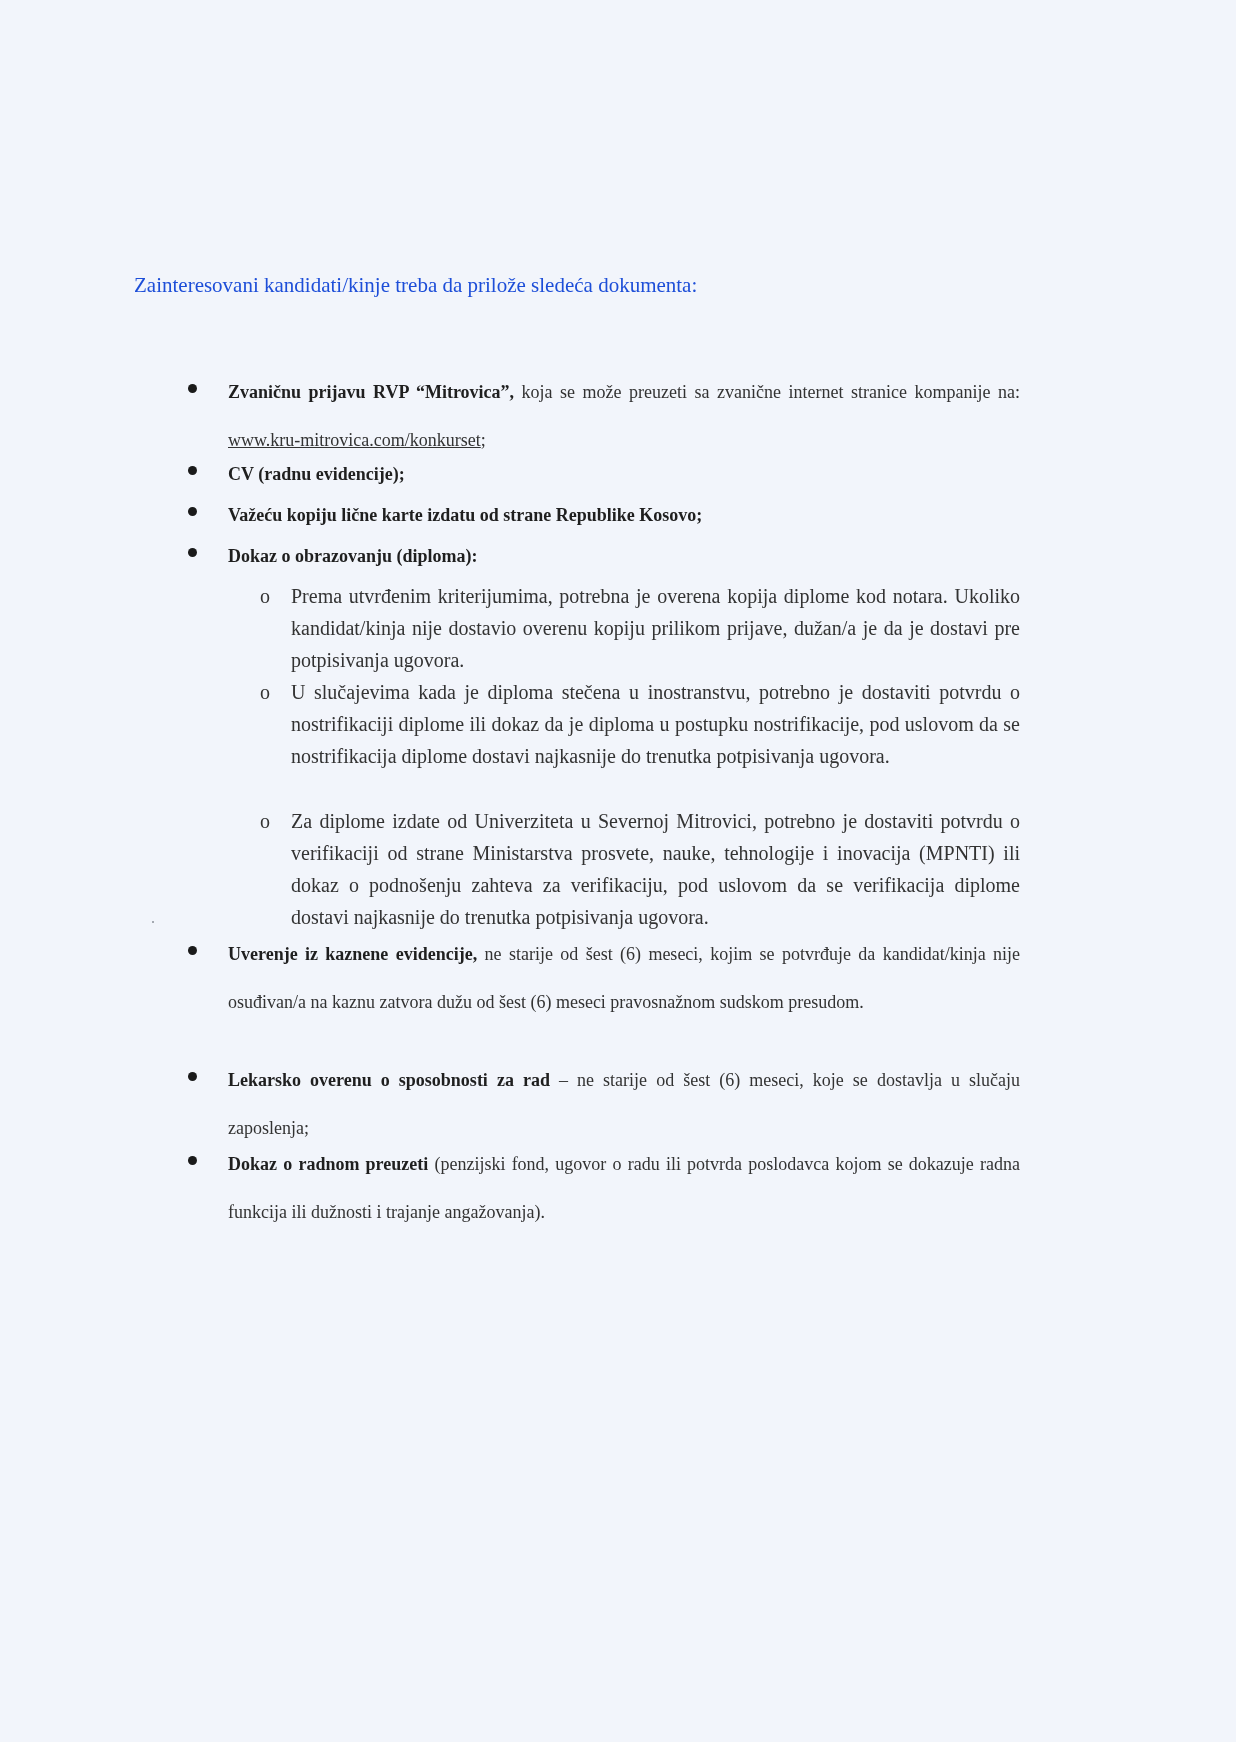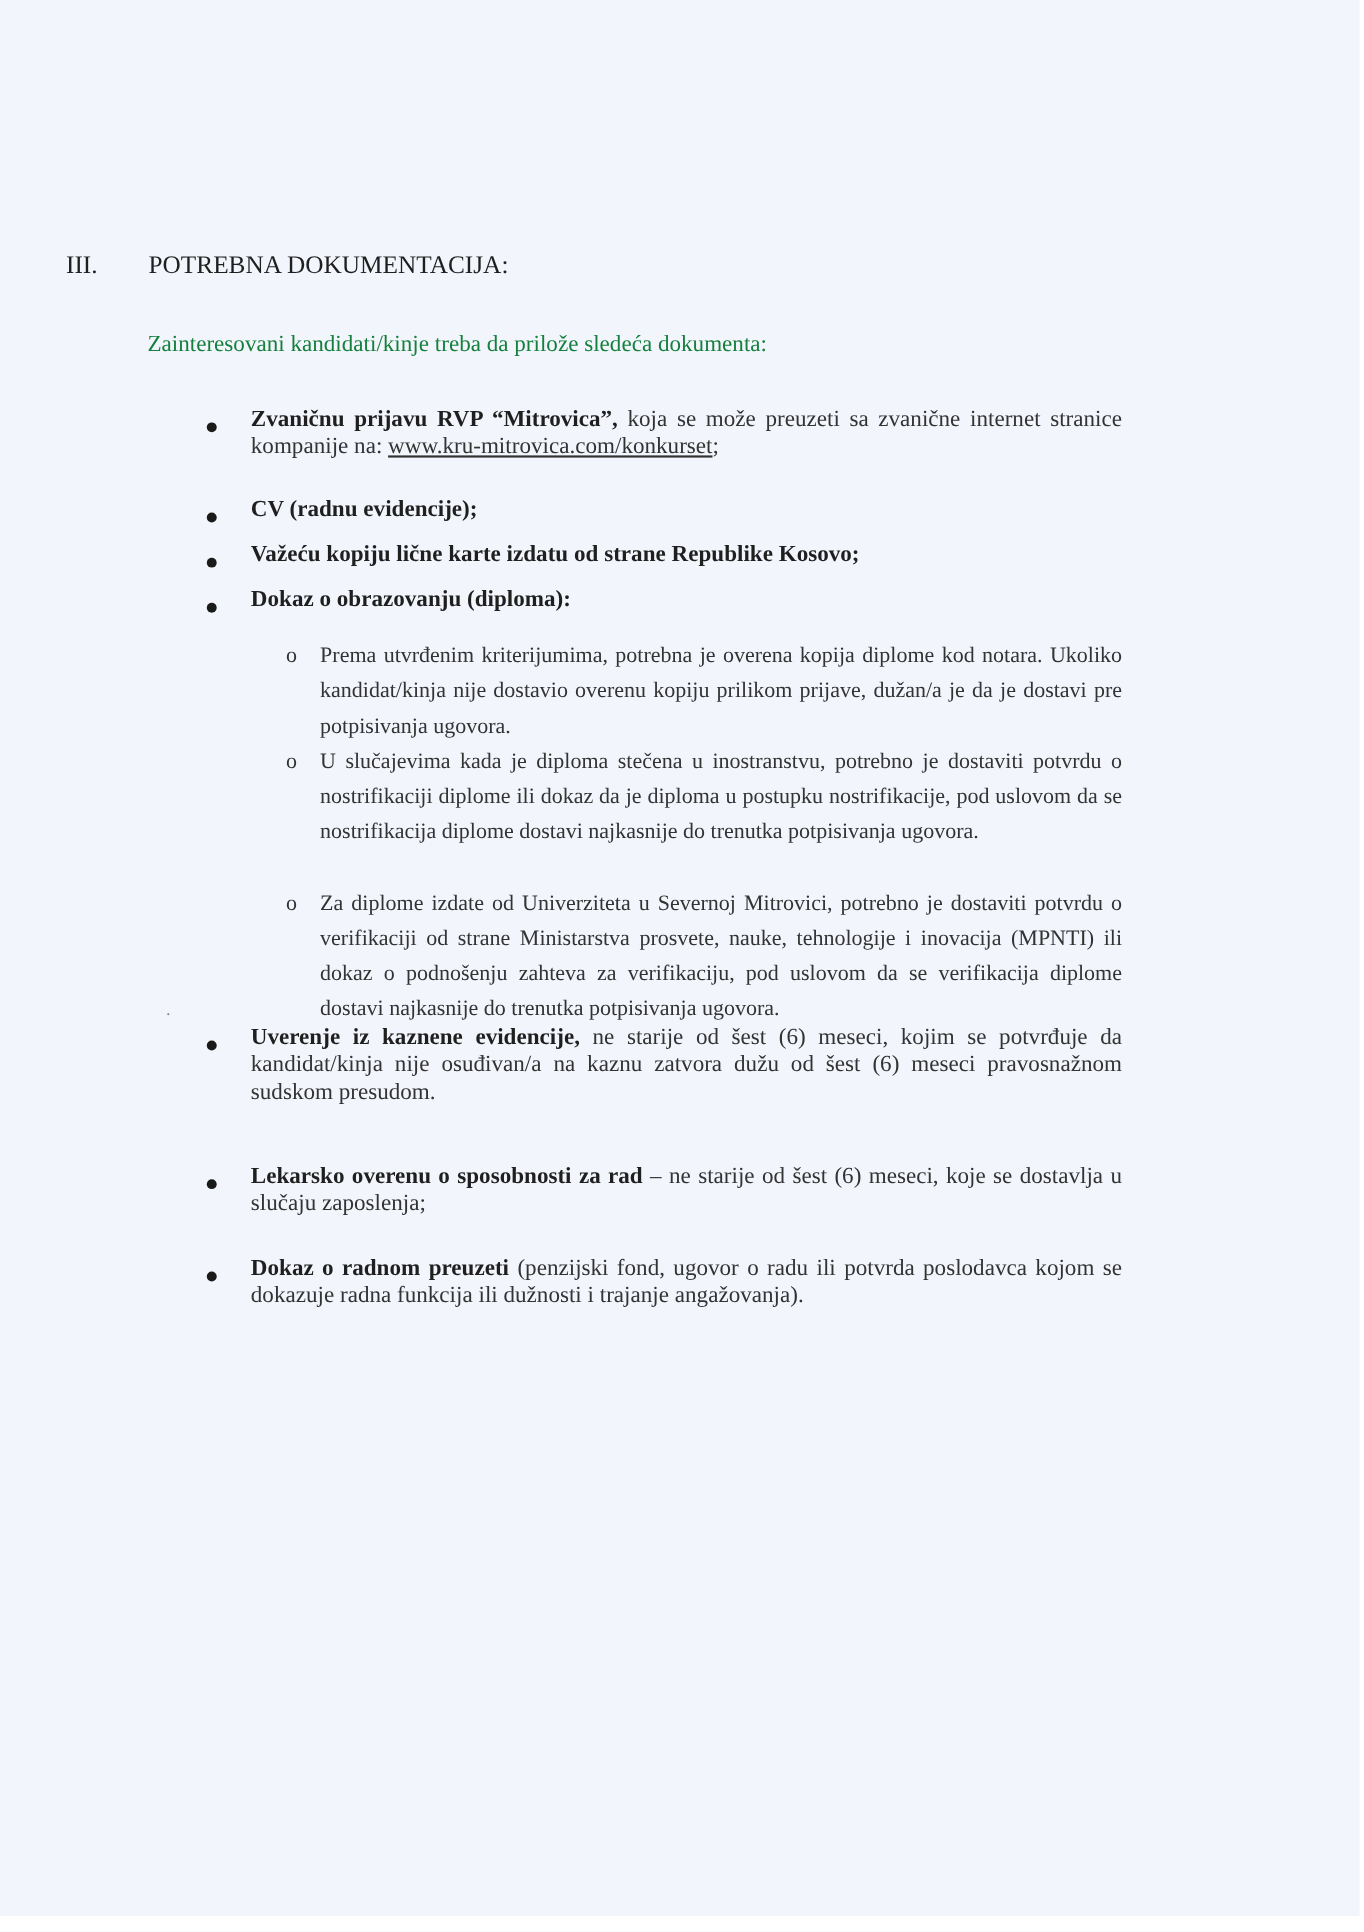--- a/index.html
+++ b/index.html
@@ -10,43 +10,39 @@
   .page {
     position: absolute; left: 0; top: 0; width: 1236px; height: 1742px;
     background: #f2f5fb;
   }
   .heading {
     position: absolute; left: 60px; top: 228px; font-size: 23px; color: #1f1f1f;
     display: flex;
   }
   .heading .num { width: 75px; }
   .intro {
-    position: absolute; left: 134px; top: 300px; font-size: 21px; color: #15803d;
+    position: absolute; left: 134px; top: 273px; font-size: 21px; color: #1d4ed8;
   }
   .list { position: absolute; left: 180px; top: 0; width: 840px; }
-  .item { position: absolute; left: 0; width: 840px; font-size: 21px; line-height: 25px; color: #333; text-align: justify; }
+  .item { position: absolute; left: 0; width: 840px; font-size: 18px; line-height: 48px; color: #333; text-align: justify; }
   .item .bullet {
     position: absolute; left: 8px; width: 9px; height: 9px; border-radius: 50%; background: #1a1a1a;
   }
   .item .body { margin-left: 48px; }
   .b { font-weight: bold; color: #1f1f1f; }
   .link { text-decoration: underline; }
   .sub { position: absolute; left: 80px; width: 760px; font-size: 20px; line-height: 32px; color: #333; text-align: justify; }
   .sub .o { position: absolute; left: 0; top: 0; }
   .sub .body { margin-left: 31px; }
   .speck { position: absolute; left: 152px; top: 921px; width: 2px; height: 2px; background: #8a8f99; border-radius: 50%; }
 </style>
 </head>
 <body>
 
 <div class="page">
-  <div class="heading">
-    <span class="num">III.</span>
-    <span>POTREBNA DOKUMENTACIJA:</span>
-  </div>
   <div class="intro">Zainteresovani kandidati/kinje treba da prilože sledeća dokumenta:</div>
 
   <div class="list">
 
     <div class="item" style="top:368px;">
       <span class="bullet" style="top:16px;"></span>
       <div class="body"><span class="b">Zvaničnu prijavu RVP “Mitrovica”,</span><span> koja se može preuzeti sa zvanične internet stranice kompanije na: </span><span class="link">www.kru-mitrovica.com/konkurset</span><span>;</span></div>
     </div>
 
     <div class="item" style="top:450px;">

